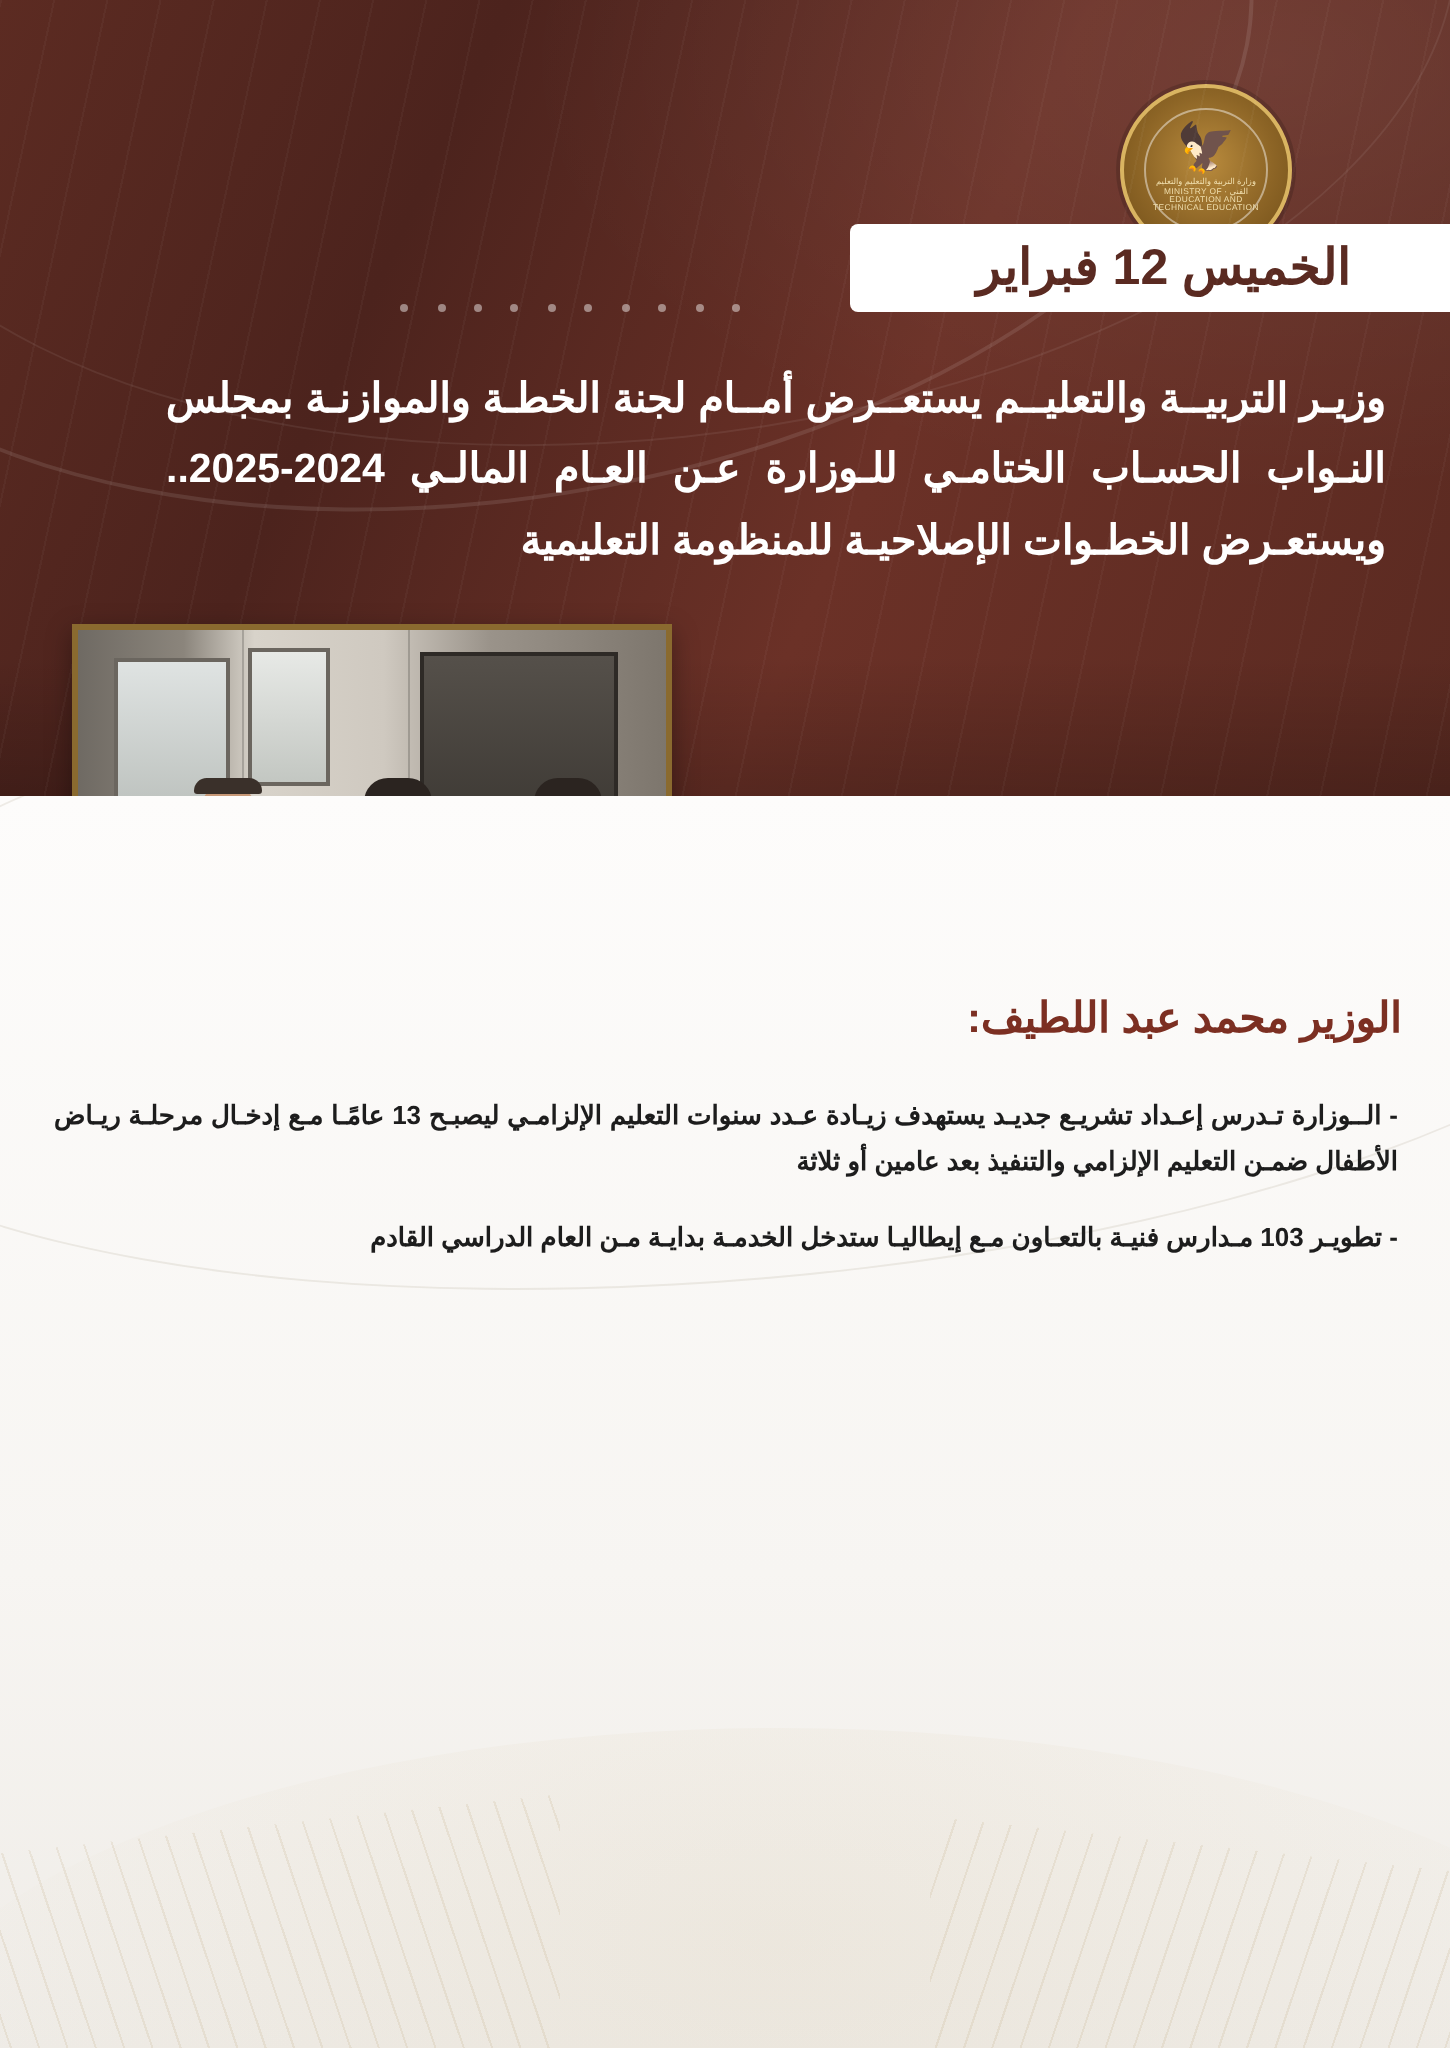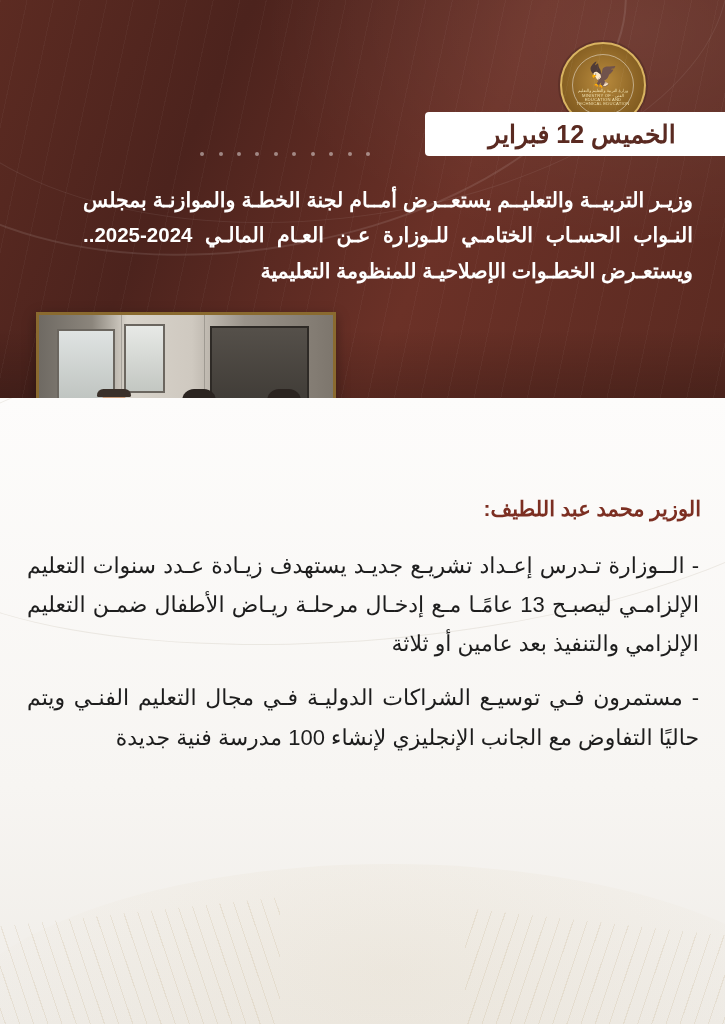--- a/index.html
+++ b/index.html
@@ -313,22 +313,22 @@
     letter-spacing: .2px;
   }
 
   .bullets {
     position: absolute;
     top: 148px; right: 26px;
     width: 672px;
   }
   .bullet {
     color: #1d1d1d;
-    font-size: 22px;
-    font-weight: normal;
+    font-size: 13px;
+    font-weight: bold;
     line-height: 1.78;
     text-align: justify;
     text-align-last: right;
     margin-bottom: 15px;
     letter-spacing: 0px;
   }
 </style>
 </head>
 <body>
 
@@ -415,17 +415,17 @@
   </div>
 
   <div class="body-area">
     <div class="corner-fan"></div>
     <div class="corner-fan-r"></div>
 
     <div class="minister-title">الوزير محمد عبد اللطيف:</div>
 
     <div class="bullets">
       <p class="bullet">- الــوزارة تـدرس إعـداد تشريـع جديـد يستهدف زيـادة عـدد سنوات التعليم الإلزامـي ليصبـح 13 عامًـا مـع إدخـال مرحلـة ريـاض الأطفال ضمـن التعليم الإلزامي والتنفيذ بعد عامين أو ثلاثة</p>
-      <p class="bullet">- مستمرون فـي توسيـع الشراكات الدوليـة فـي مجال التعليم الفنـي ويتم حاليًا التفاوض مع الجانب الإنجليزي لإنشاء 100 مدرسة فنية جديدة</p>
+      <p class="bullet">- تطويـر 103 مـدارس فنيـة بالتعـاون مـع إيطاليـا ستدخل الخدمـة بدايـة مـن العام الدراسي القادم</p>
     </div>
   </div>
 
 </div>
 
 </body></html>

